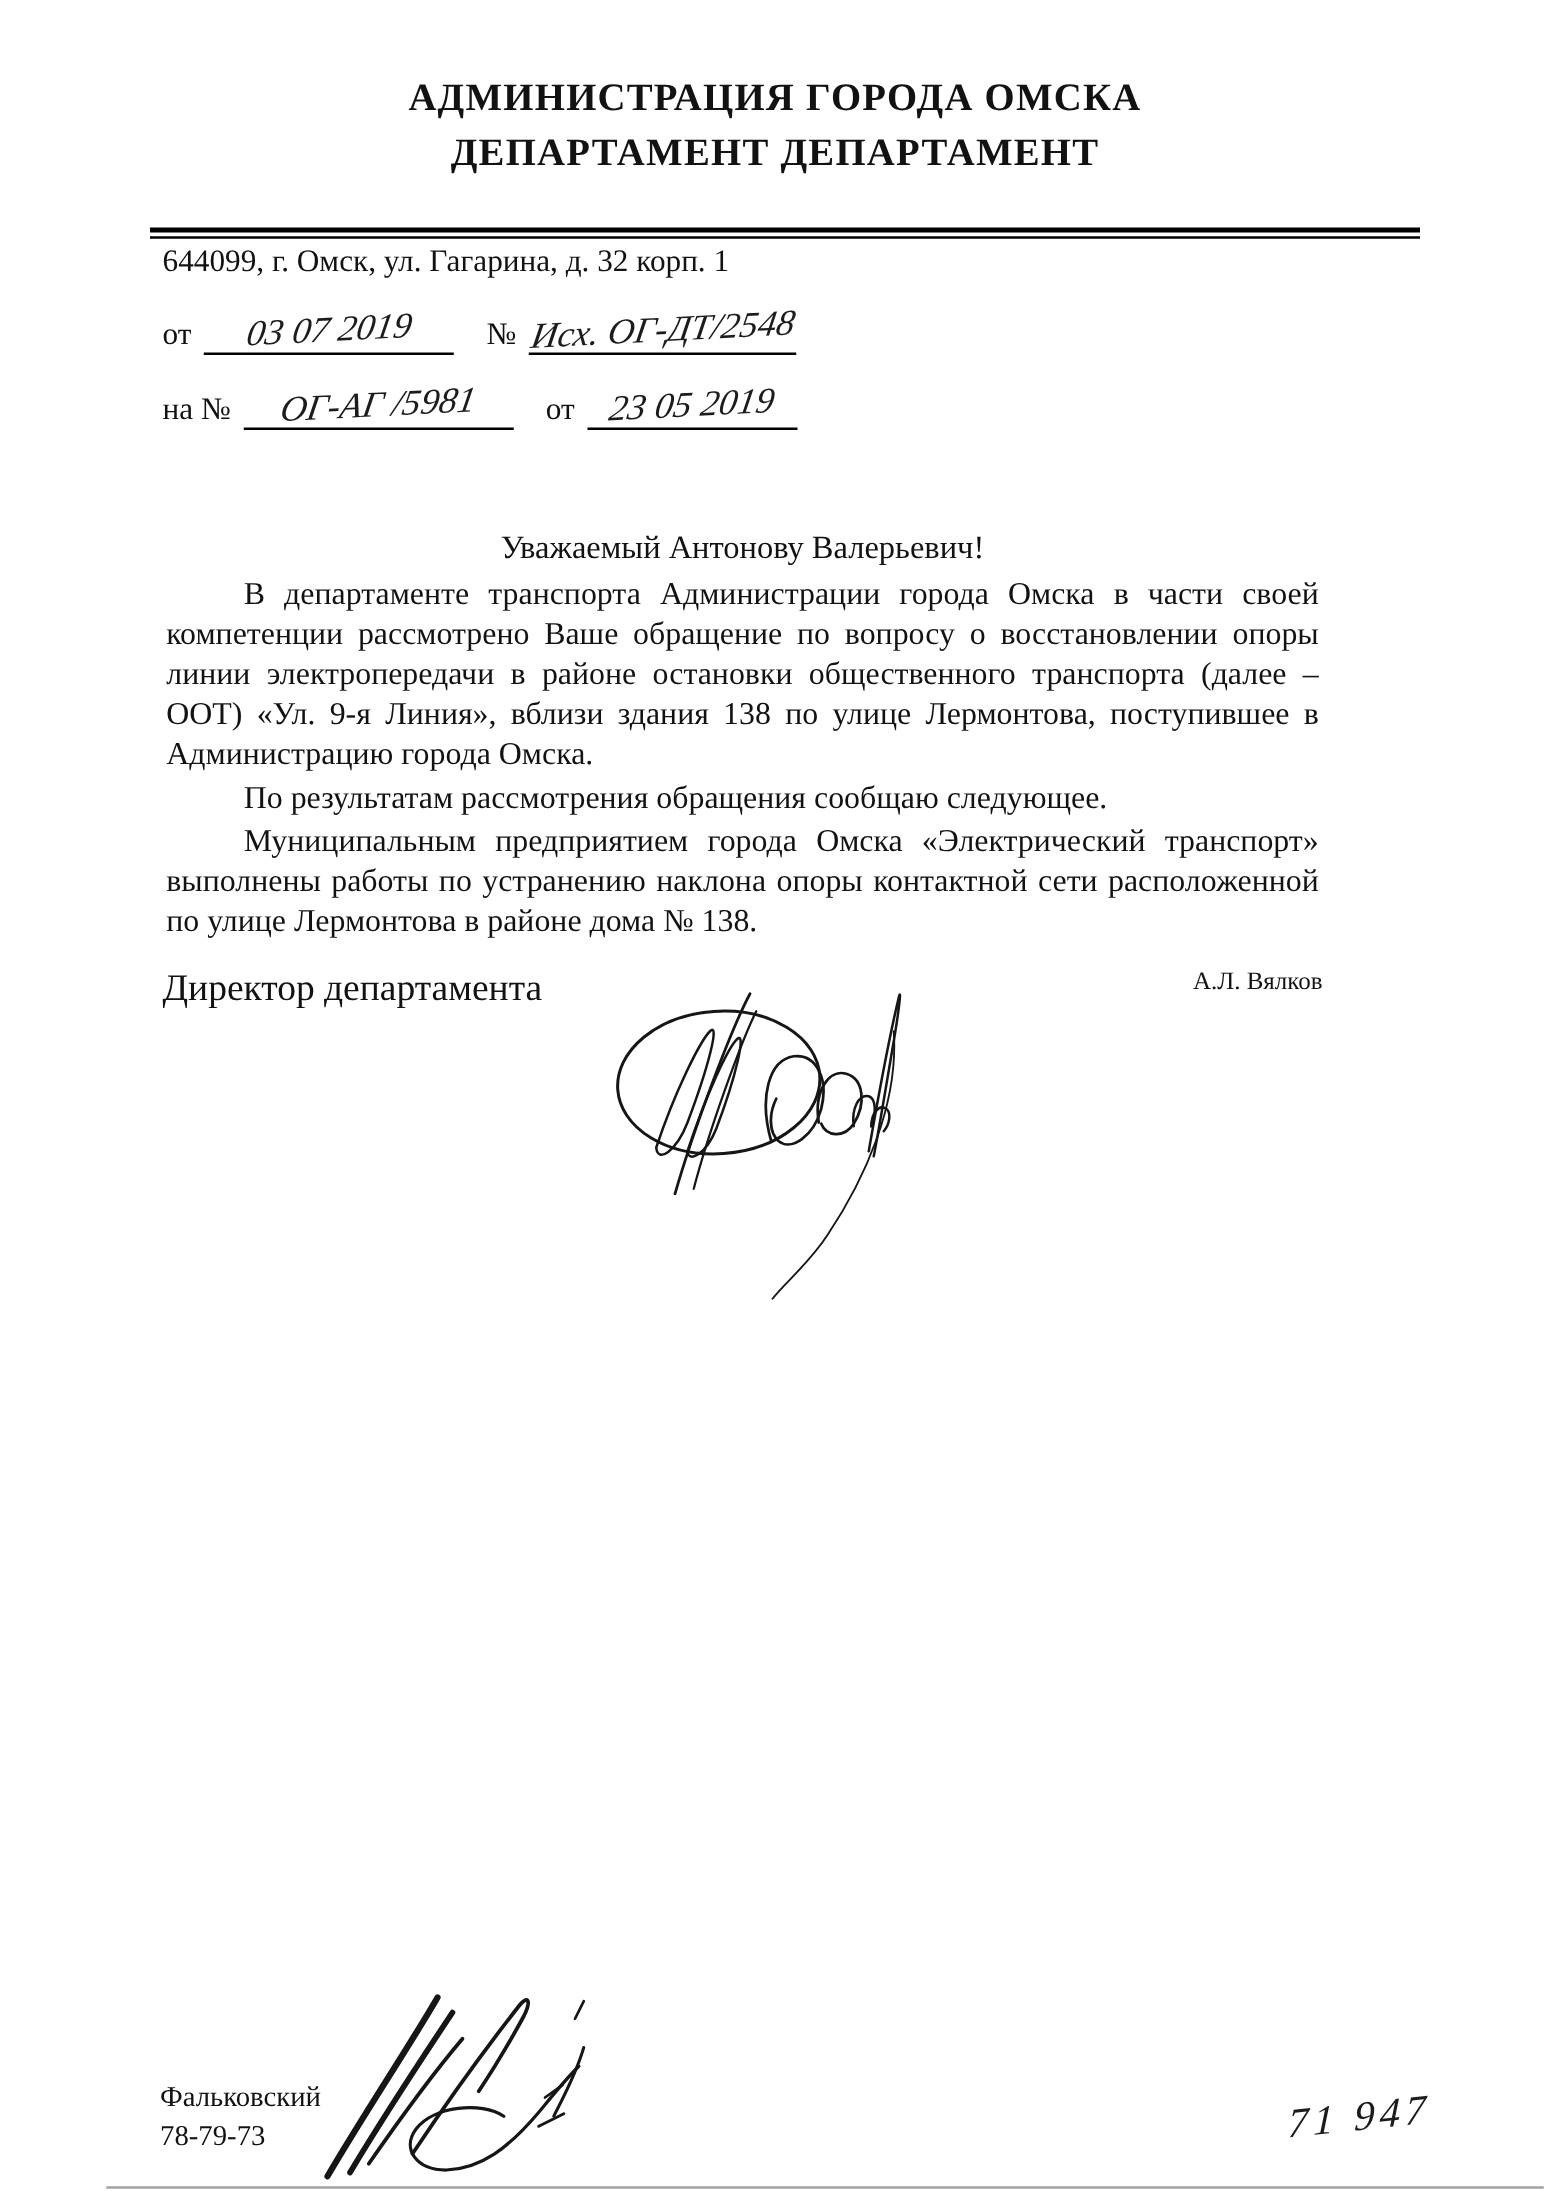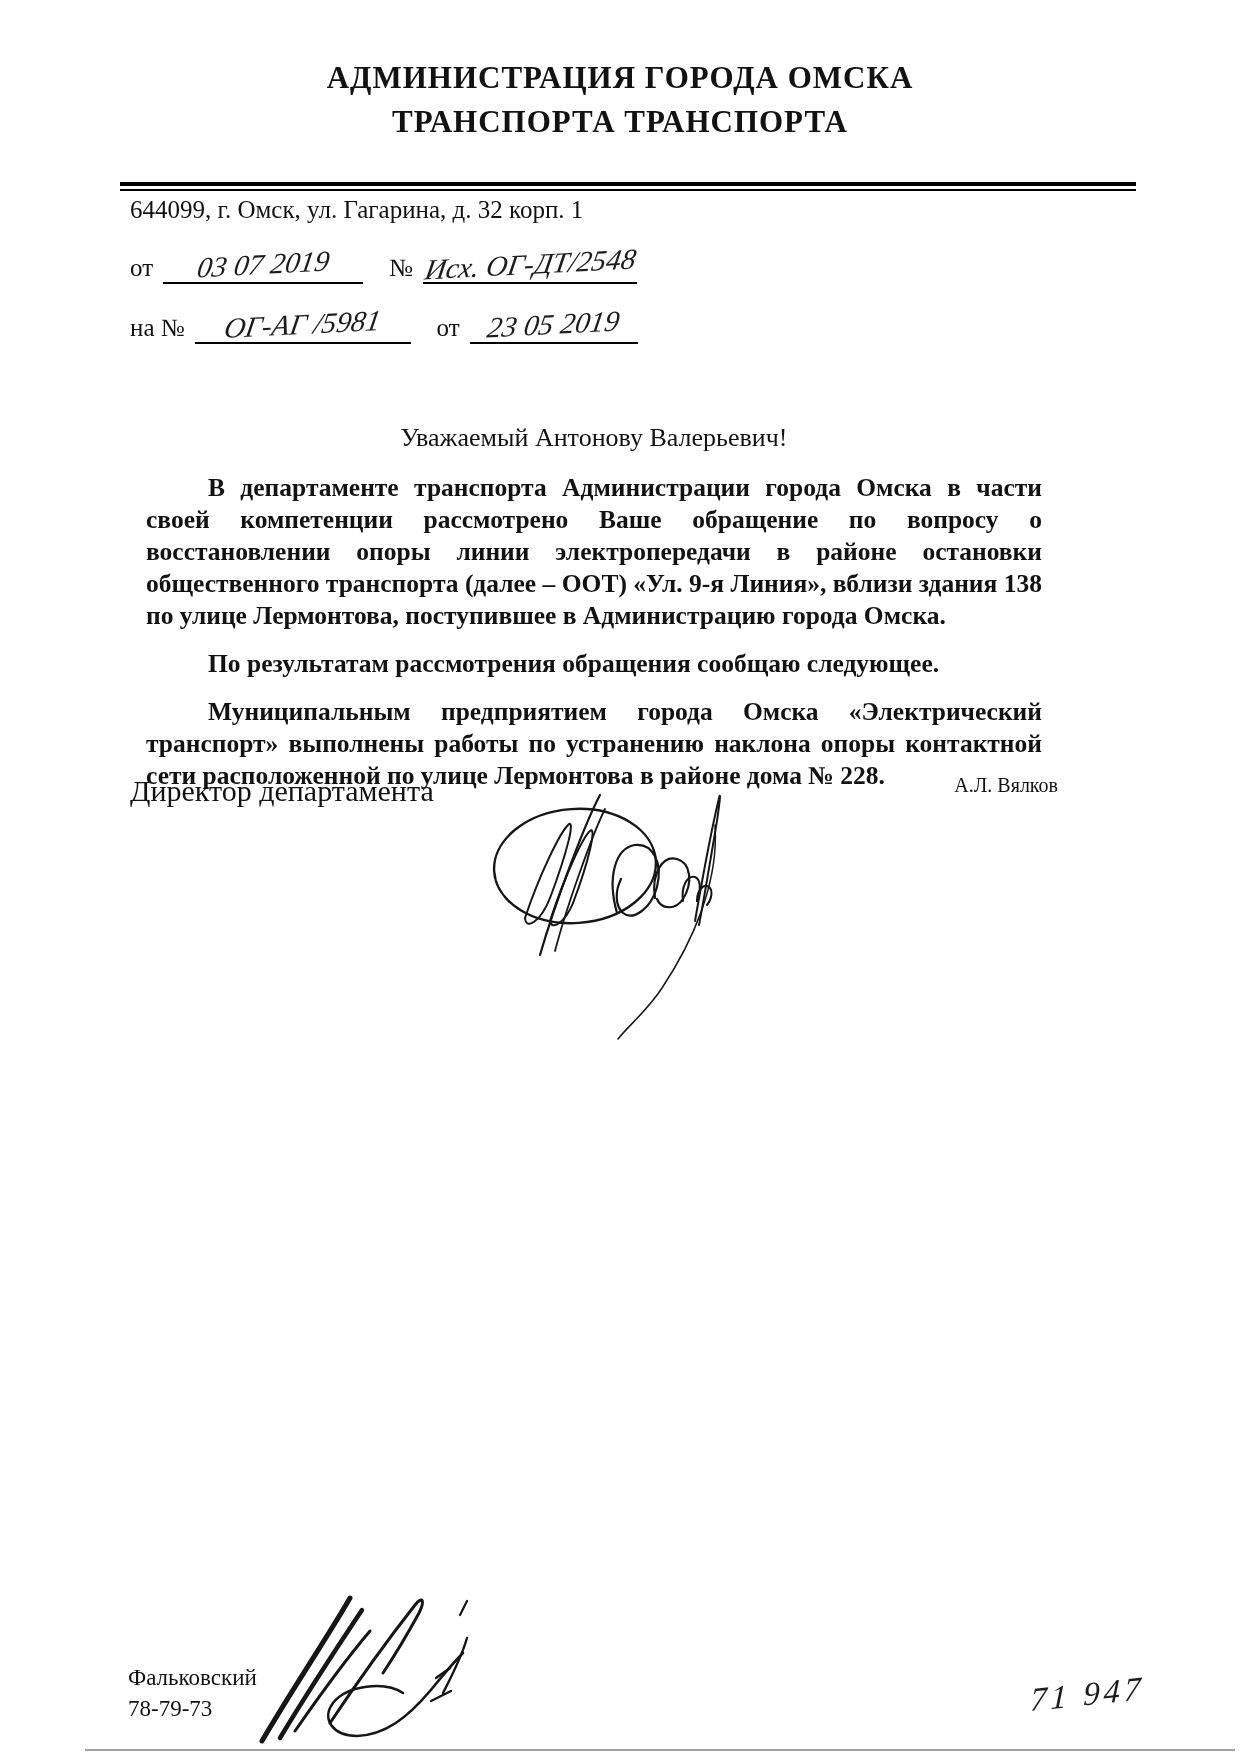--- a/index.html
+++ b/index.html
@@ -42,21 +42,21 @@
   .recipient { position:absolute; left:858px; top:198px; font-size:27px; }
   .recipient-name { margin-bottom:31px; }
   .salutation {
     position:absolute; top:423px; left:130px; width:928px;
     text-align:center; font-size:26px;
   }
   .body-text {
     position:absolute; top:456px; left:130px; width:928px;
     font-size:25.5px; line-height:32px; text-align:justify;
   }
-  .body-text p { margin:16px; text-indent:62px;font-weight:bold; }
+  .body-text p { margin:3px; text-indent:62px; }
   .sign-title { position:absolute; top:774px; left:130px; font-size:30px; }
   .sign-name  { position:absolute; top:774px; left:858px; width:200px; text-align:right; font-size:20px; }
   .director-sig { position:absolute; left:455px; top:763px; }
   .exec-sig { position:absolute; left:235px; top:1573px; }
   .footer { position:absolute; left:128px; top:1662px; font-size:23px; line-height:31px; }
   .hw-note {
     position:absolute; left:1030px; top:1676px;
     font-size:33px; font-style:italic; letter-spacing:4px;
     transform:rotate(-6deg) skewX(-8deg); color:#1c1c1c;
   }
@@ -65,21 +65,21 @@
     background:#555; opacity:.55;
   }
   svg path, svg ellipse { stroke:#161616; fill:none; stroke-linecap:round; }
 </style>
 </head>
 <body>
 
 <div class="page">
 
   <div class="hdr hdr1">АДМИНИСТРАЦИЯ ГОРОДА ОМСКА</div>
-  <div class="hdr hdr2">ТРАНСПОРТА ТРАНСПОРТА</div>
+  <div class="hdr hdr2">ДЕПАРТАМЕНТ ДЕПАРТАМЕНТ</div>
   <div class="rule"></div>
 
   <div class="refs">
     <div class="ref-address">644099,  г. Омск, ул. Гагарина, д. 32  корп. 1</div>
     <div class="ref-row">
       <span class="f-label">от</span>
       <span class="field w1">
         <span class="hw">03 07 2019</span>
       </span>
       <span class="gap"></span>
@@ -100,21 +100,21 @@
       </span>
     </div>
   </div>
 
 
   <div class="salutation">Уважаемый Антонову Валерьевич!</div>
 
   <div class="body-text">
     <p>В департаменте транспорта Администрации города Омска в части своей компетенции рассмотрено Ваше обращение по вопросу о восстановлении опоры линии электропередачи в районе остановки общественного транспорта (далее – ООТ) «Ул. 9-я Линия», вблизи здания 138 по улице Лермонтова, поступившее в Администрацию города Омска.</p>
     <p>По результатам рассмотрения обращения сообщаю следующее.</p>
-    <p>Муниципальным предприятием города Омска «Электрический транспорт» выполнены работы по устранению наклона опоры контактной сети расположенной по улице Лермонтова в районе дома № 228.</p>
+    <p>Муниципальным предприятием города Омска «Электрический транспорт» выполнены работы по устранению наклона опоры контактной сети расположенной по улице Лермонтова в районе дома № 138.</p>
   </div>
 
   <div class="sign-title">Директор департамента</div>
   <div class="sign-name">А.Л. Вялков</div>
 
   <svg class="director-sig" width="285" height="290" viewBox="0 0 285 290">
     <ellipse cx="120" cy="103" rx="81" ry="57" transform="rotate(-4 120 103)" stroke-width="2.4"></ellipse>
     <path d="M85,192 C100,140 130,60 145,32" stroke-width="2.2"></path>
     <path d="M100,188 C112,142 138,70 150,46" stroke-width="1.8"></path>
     <path d="M70,155 C85,110 105,70 113,62 C121,54 112,90 95,135 C86,158 71,168 70,155 Z" stroke-width="2"></path>

